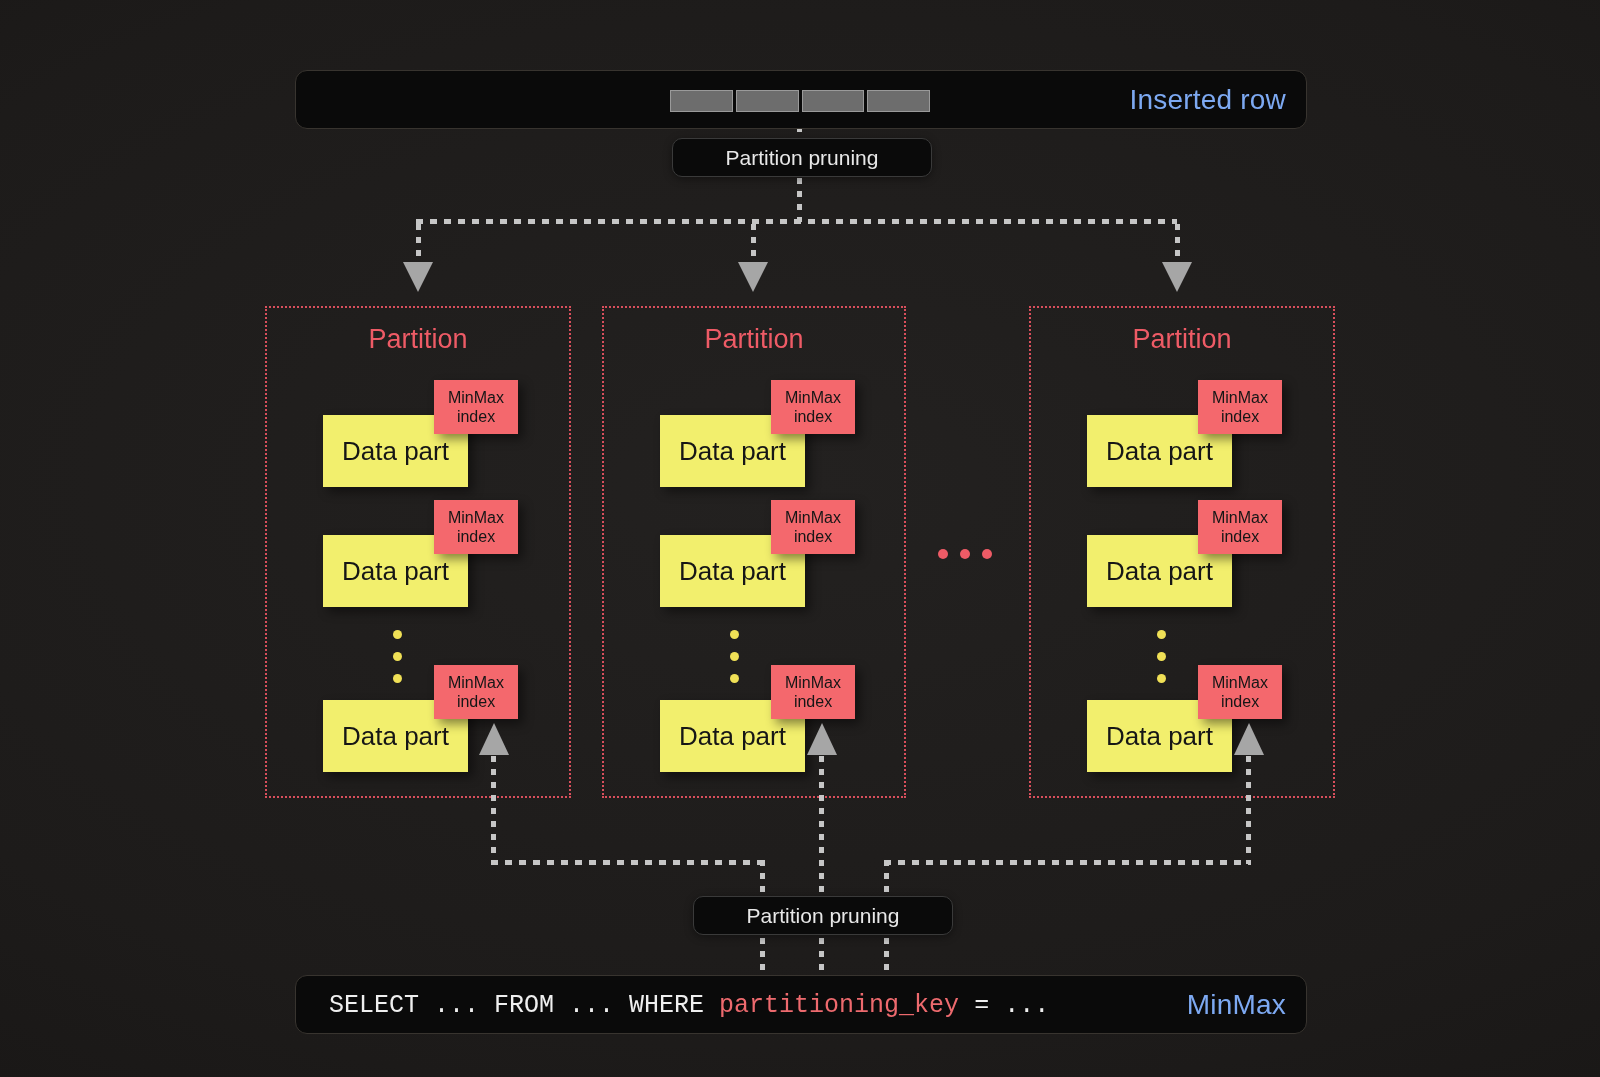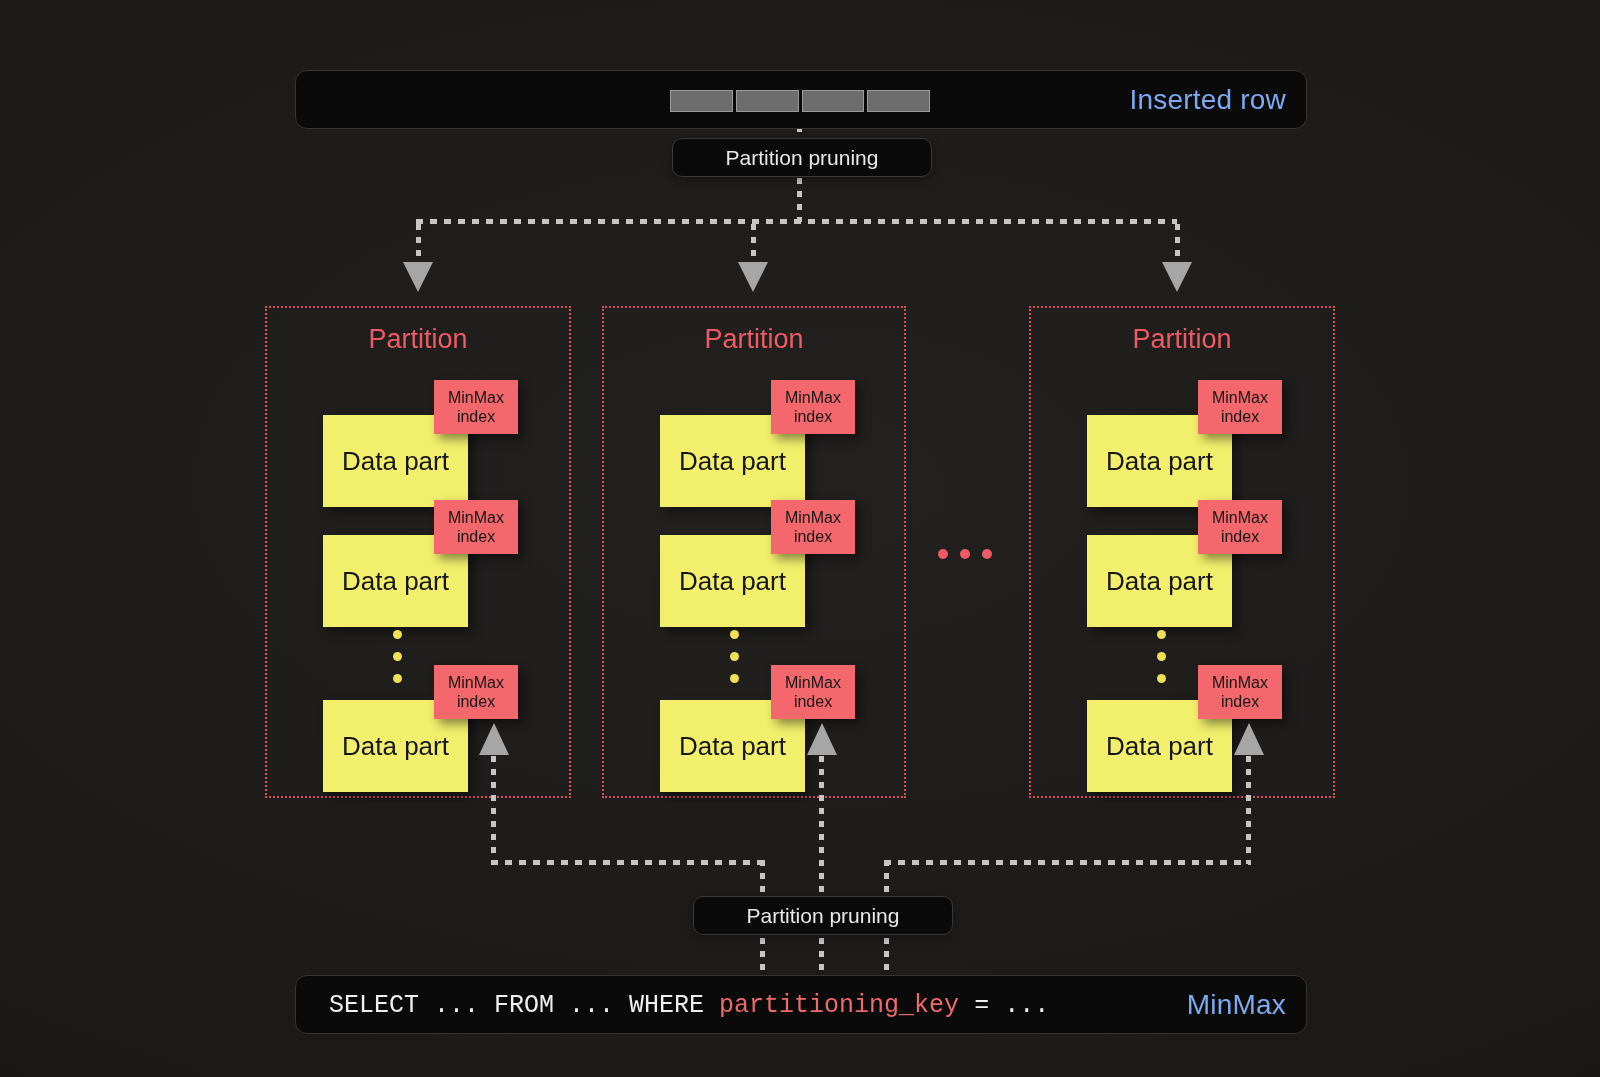--- a/index.html
+++ b/index.html
@@ -63,21 +63,21 @@
     border-bottom:32px solid var(--arrow);}
   
   .partition{
     position:absolute;top:306px;height:492px;border:2px dotted var(--red-border);z-index:2;
   }
   .partition-title{
     position:absolute;top:16px;left:0;right:0;text-align:center;
     color:var(--accent-red);font-size:27px;
   }
   .datapart{
-    position:absolute;left:56px;width:145px;height:92px;background:var(--datapart-bg);
+    position:absolute;left:56px;width:145px;height:72px;background:var(--datapart-bg);
     display:flex;align-items:center;justify-content:center;
     color:var(--text-dark);font-size:26px;z-index:4;
     box-shadow:5px 5px 10px rgba(0,0,0,.45);
   }
   .minmax{
     position:absolute;left:167px;width:84px;height:54px;background:var(--minmax-bg);
     display:flex;flex-direction:column;align-items:center;justify-content:center;
     color:var(--text-dark);font-size:16px;line-height:19px;z-index:5;
     box-shadow:5px 5px 10px rgba(0,0,0,.45);
   }

